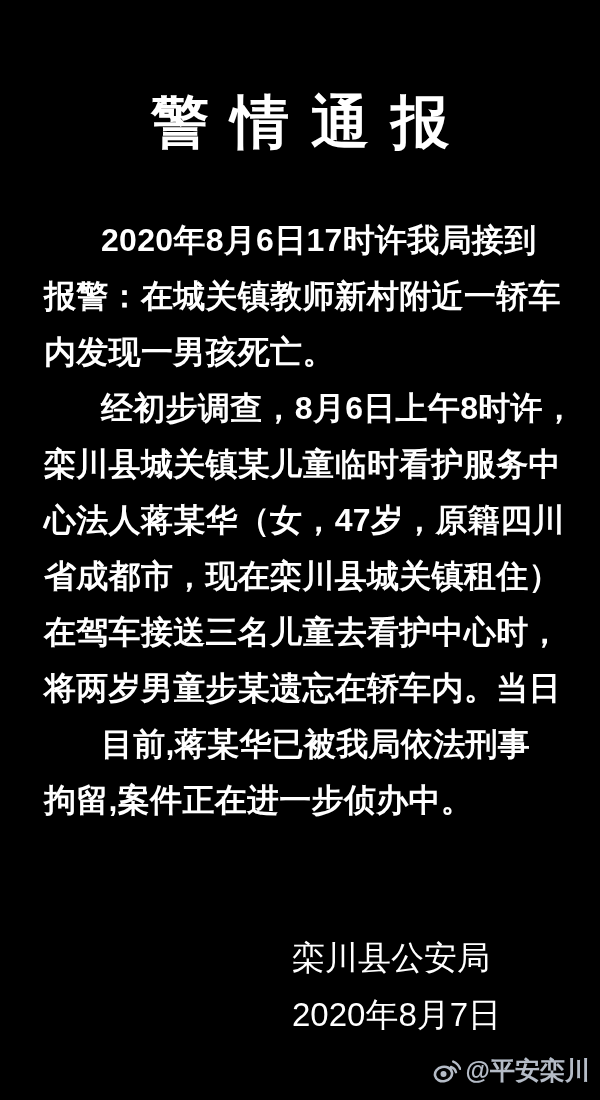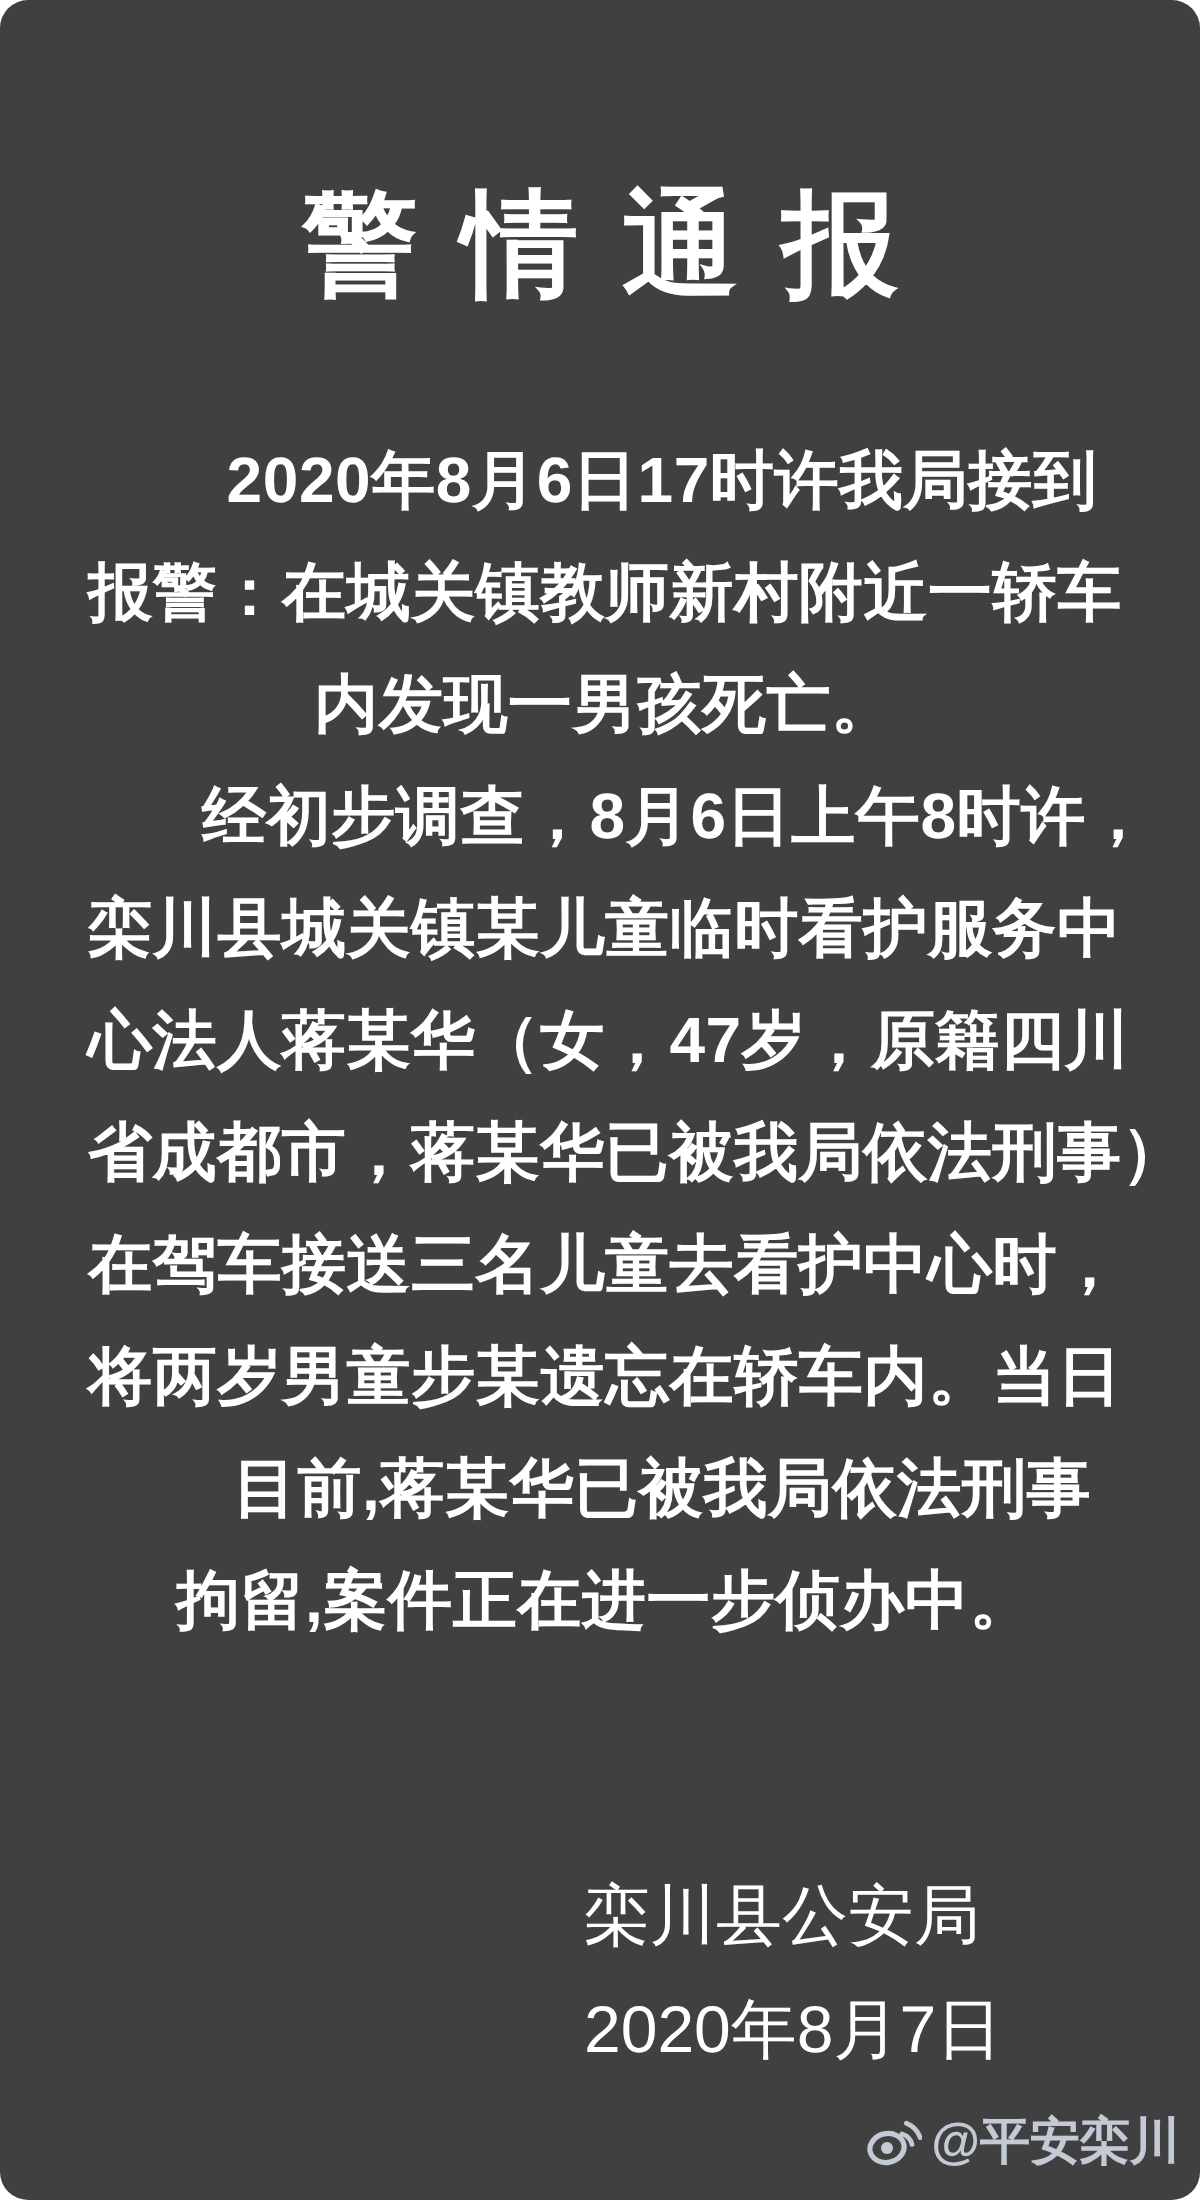--- a/index.html
+++ b/index.html
@@ -22,21 +22,21 @@
     font-family:"Liberation Serif","DejaVu Serif",serif;
     font-weight:bold;
     font-size:58px;
     letter-spacing:22px;
     padding-left:22px;
     box-sizing:border-box;
     line-height:1.2;
   }
   .body-block{
     position:absolute;
-    top:212px;left:44px;width:517px;text-align:center;
+    top:212px;left:44px;width:517px;
   }
   .line{
     height:56px;
     line-height:56px;
     font-size:32px;
     font-weight:bold;
     letter-spacing:0.3px;
     white-space:nowrap;
   }
   .line.indent{ text-indent:57px; }
@@ -57,32 +57,32 @@
     gap:5px;
     color:rgba(232,241,255,0.78);
     font-size:25px;
     font-weight:bold;
   }
   .watermark svg{ display:block; }
 </style>
 </head>
 <body>
 
-<div class="poster" style="background: #404040; color: rgb(255, 255, 255); border-radius: 14px;">
+<div class="poster" style="background: #000000; color: rgb(255, 255, 255);">
 
   <div class="title">警情通报</div>
 
   <div class="body-block">
     <div class="line indent">2020年8月6日17时许我局接到</div>
     <div class="line">报警：在城关镇教师新村附近一轿车</div>
     <div class="line">内发现一男孩死亡。</div>
     <div class="line indent">经初步调查，8月6日上午8时许，</div>
     <div class="line">栾川县城关镇某儿童临时看护服务中</div>
     <div class="line">心法人蒋某华（女，47岁，原籍四川</div>
-    <div class="line">省成都市，蒋某华已被我局依法刑事）</div>
+    <div class="line">省成都市，现在栾川县城关镇租住）</div>
     <div class="line">在驾车接送三名儿童去看护中心时，</div>
     <div class="line">将两岁男童步某遗忘在轿车内。当日</div>
     <div class="line indent">目前,蒋某华已被我局依法刑事</div>
     <div class="line">拘留,案件正在进一步侦办中。</div>
   </div>
 
   <div class="sig-line sig-agency">栾川县公安局</div>
 
   <div class="sig-line sig-date">2020年8月7日</div>
 

